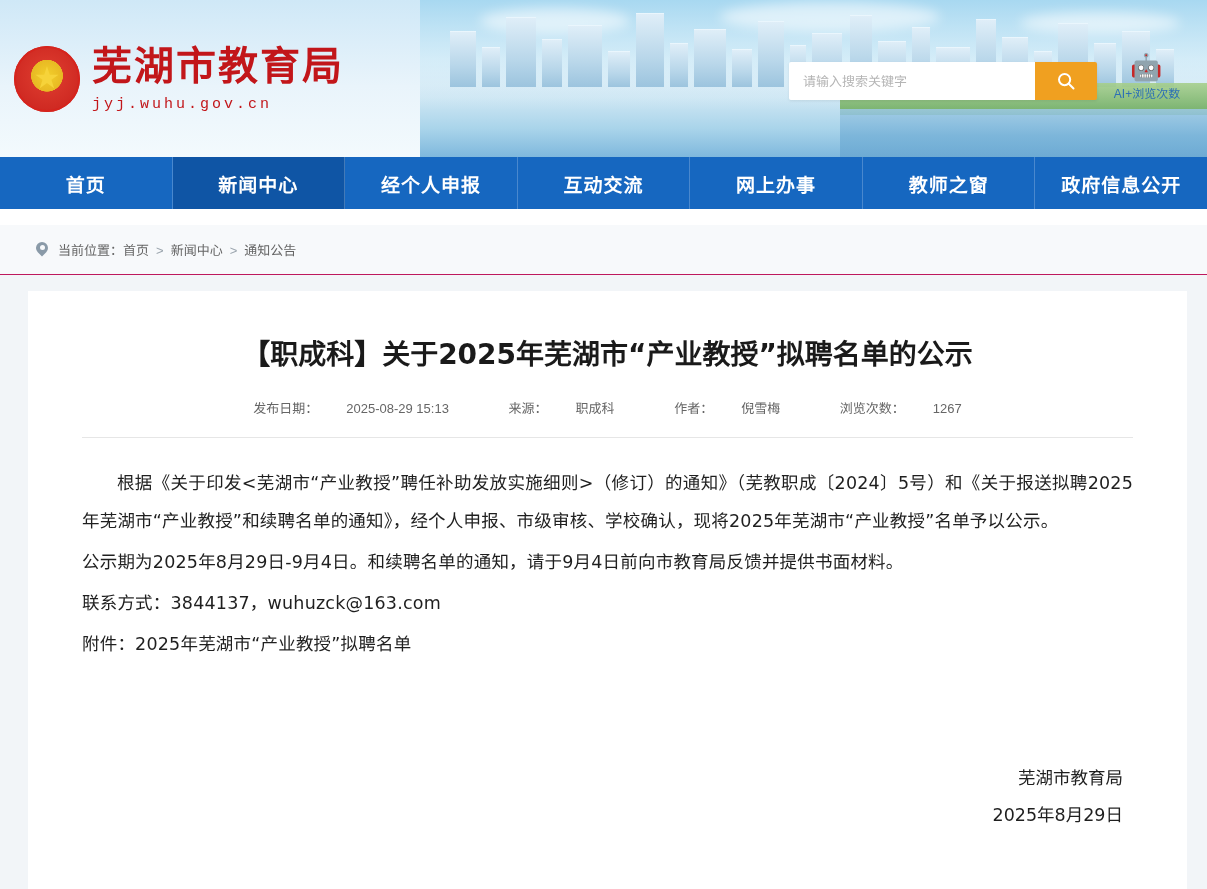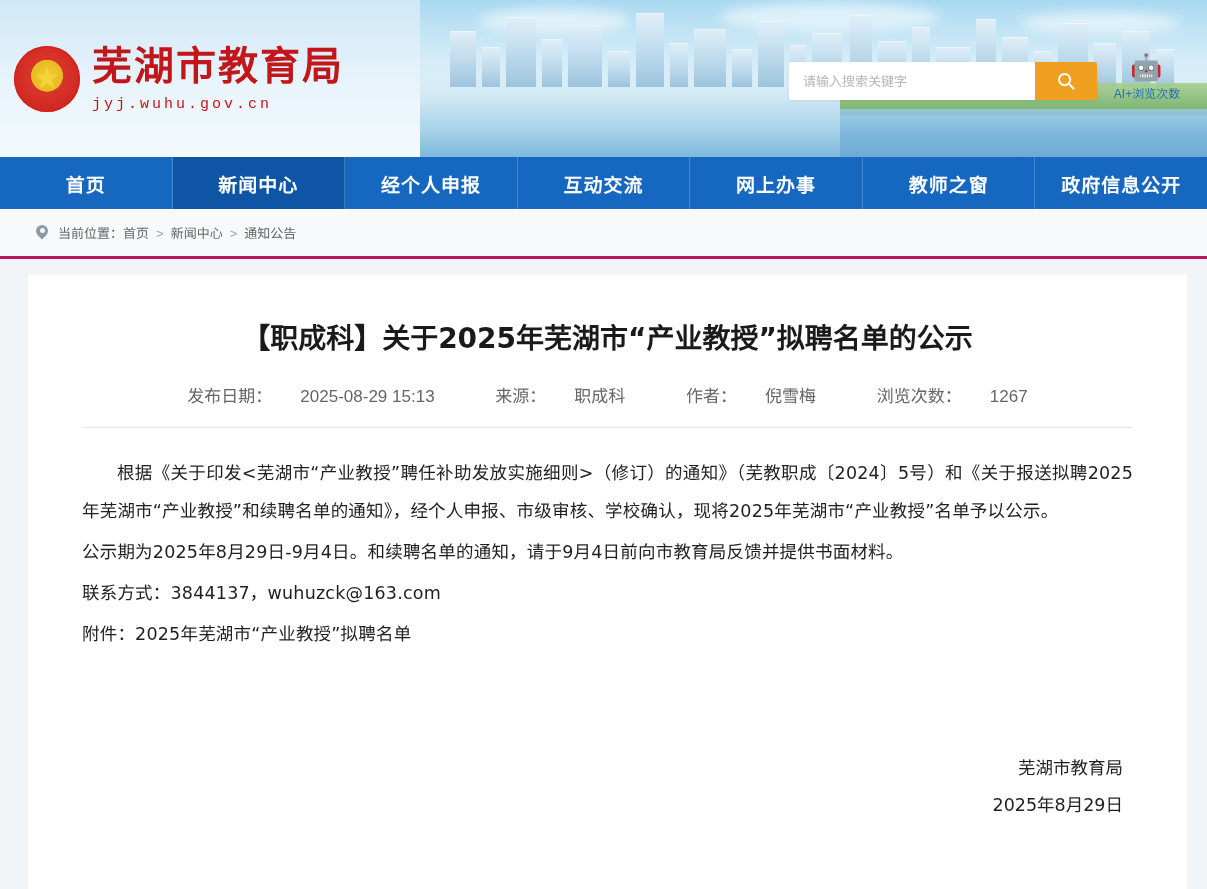--- a/index.html
+++ b/index.html
@@ -175,21 +175,22 @@
   .nav-item.active { background: #0f55a5; }
 
   
   .crumb-bar {
     width: 1207px;
     height: 50px;
     background: #f7f9fb;
     display: flex;
     align-items: center;
     padding-left: 34px;
-    border-bottom: 3px solid #be185d;
+    border-bottom: 1px solid #be185d;
+    margin-top: 16px;
   }
   .pin-icon {
     width: 16px; height: 16px;
     margin-right: 8px;
     position: relative;
     flex: 0 0 auto;
   }
   .pin-icon::before {
     content: "";
     position: absolute;
@@ -230,21 +231,21 @@
     font-size: 28px;
     font-weight: bold;
     color: #1a1a1a;
     line-height: 1.45;
     font-family: "DejaVu Sans", "Liberation Sans", sans-serif;
     padding: 8px 10px 0 10px;
   }
   .meta {
     margin-top: 22px;
     text-align: center;
-    font-size: 17px;
+    font-size: 13px;
     color: #666;
     padding-bottom: 20px;
     border-bottom: 1px solid #e6e6e6;
   }
   .meta span { margin: 0 14px; }
 
   .body-text {
     margin-top: 26px;
     font-size: 17.5px;
     color: #1f1f1f;

